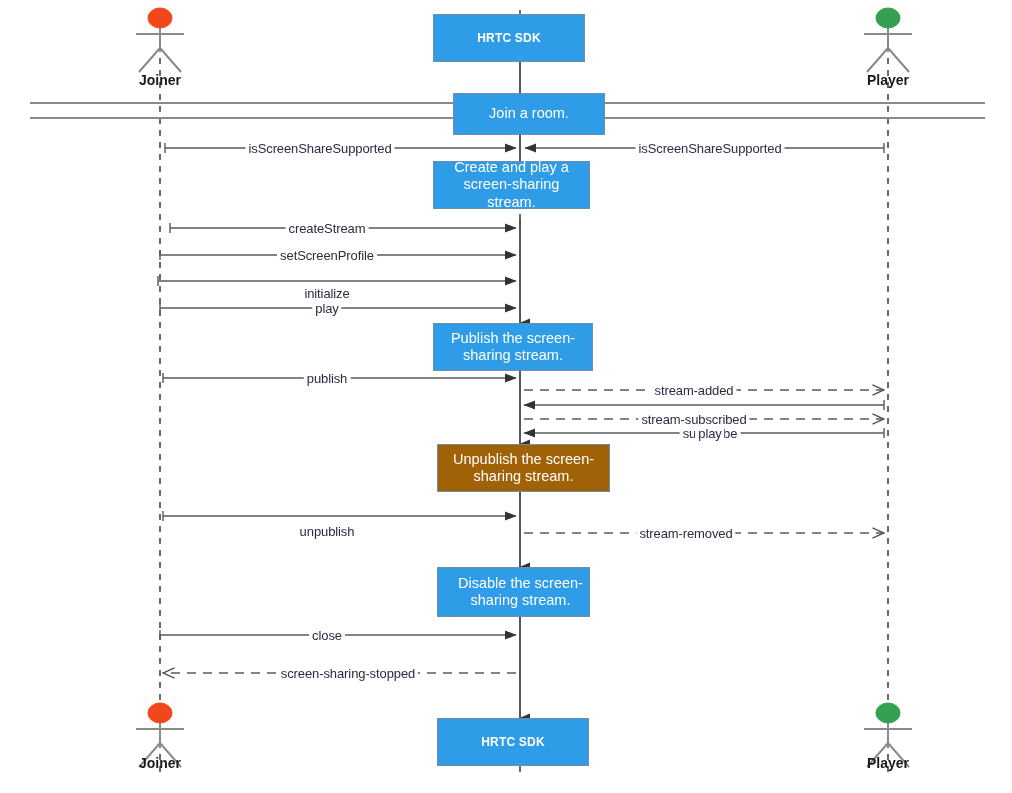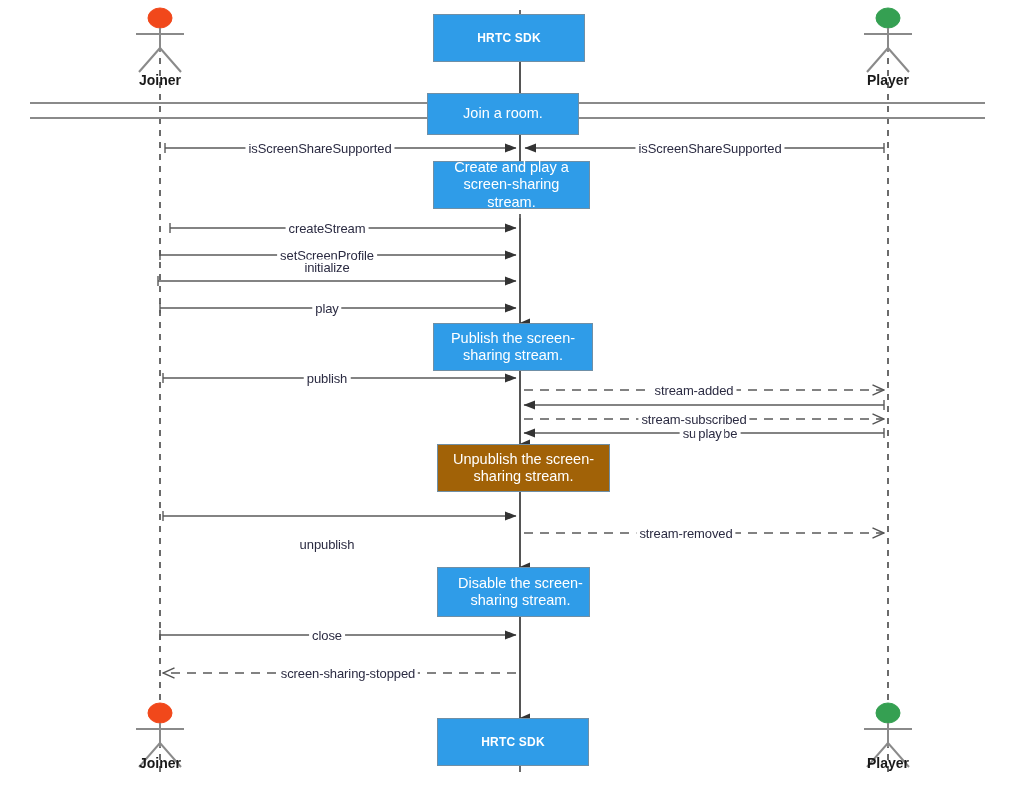--- a/index.html
+++ b/index.html
@@ -137,40 +137,40 @@
         <line x1="163" y1="511" x2="163" y2="521" stroke="#5a5a5a" stroke-width="1.4"></line>
         <line x1="524" y1="533" x2="884" y2="533" stroke="#5a5a5a" stroke-width="1.6" stroke-dasharray="9 7" marker-end="url(#arrow-open)"></line>
         <line x1="160" y1="635" x2="516" y2="635" stroke="#5a5a5a" stroke-width="1.4" marker-end="url(#arrow-solid-r)"></line>
         <line x1="160" y1="630" x2="160" y2="640" stroke="#5a5a5a" stroke-width="1.4"></line>
         <line x1="516" y1="673" x2="163" y2="673" stroke="#5a5a5a" stroke-width="1.6" stroke-dasharray="9 7" marker-end="url(#arrow-open)"></line>
       </g>
   </svg>
 
   <div id="boxes-layer">
       <div class="box bold" style="left: 433px; top: 14px; width: 152px; height: 48px; background: rgb(47, 156, 232); border-color: rgb(111, 143, 166); color: rgb(255, 255, 255);">HRTC SDK</div>
-      <div class="box" style="left: 427px; top: 93px; width: 152px; height: 42px; background: rgb(47, 156, 232); border-color: rgb(111, 143, 166); color: rgb(255, 255, 255);">Join a room.</div>
+      <div class="box" style="left: 453px; top: 93px; width: 152px; height: 42px; background: rgb(47, 156, 232); border-color: rgb(111, 143, 166); color: rgb(255, 255, 255);">Join a room.</div>
       <div class="box" style="left: 433px; top: 161px; width: 157px; height: 48px; background: rgb(47, 156, 232); border-color: rgb(111, 143, 166); color: rgb(255, 255, 255);">Create and play a screen-sharing stream.</div>
       <div class="box" style="left: 433px; top: 323px; width: 160px; height: 48px; background: rgb(47, 156, 232); border-color: rgb(111, 143, 166); color: rgb(255, 255, 255);">Publish the screen-sharing stream.</div>
       <div class="box" style="left: 437px; top: 444px; width: 173px; height: 48px; background: #a16207; border-color: rgb(111, 143, 166); color: rgb(255, 255, 255);">Unpublish the screen-sharing stream.</div>
       <div class="box" style="left: 437px; top: 567px; width: 153px; height: 50px; background: rgb(47, 156, 232); border-color: rgb(111, 143, 166); color: rgb(255, 255, 255); padding-left: 20px;">Disable the screen-sharing stream.</div>
       <div class="box bold" style="left: 437px; top: 718px; width: 152px; height: 48px; background: rgb(47, 156, 232); border-color: rgb(111, 143, 166); color: rgb(255, 255, 255);">HRTC SDK</div>
     </div>
   <div id="labels-layer">
       <div class="msg-label" style="left: 320px; top: 148px; color: rgb(43, 43, 66);">isScreenShareSupported</div>
       <div class="msg-label" style="left: 710px; top: 148px; color: rgb(43, 43, 66);">isScreenShareSupported</div>
       <div class="msg-label" style="left: 327px; top: 228px; color: rgb(43, 43, 66);">createStream</div>
       <div class="msg-label" style="left: 327px; top: 255px; color: rgb(43, 43, 66);">setScreenProfile</div>
-      <div class="msg-label" style="left: 327px; top: 267px; color: rgb(43, 43, 66);">initialize</div>
+      <div class="msg-label" style="left: 327px; top: 293px; color: rgb(43, 43, 66);">initialize</div>
       <div class="msg-label" style="left: 327px; top: 308px; color: rgb(43, 43, 66);">play</div>
       <div class="msg-label" style="left: 327px; top: 378px; color: rgb(43, 43, 66);">publish</div>
       <div class="msg-label" style="left: 694px; top: 390px; color: rgb(43, 43, 66);">stream-added</div>
       <div class="msg-label" style="left: 710px; top: 405px; color: rgb(43, 43, 66); margin-top: 28px;">subscribe</div>
       <div class="msg-label" style="left: 694px; top: 419px; color: rgb(43, 43, 66);">stream-subscribed</div>
       <div class="msg-label" style="left: 710px; top: 433px; color: rgb(43, 43, 66);">play</div>
-      <div class="msg-label" style="left: 327px; top: 544px; color: rgb(43, 43, 66);">unpublish</div>
+      <div class="msg-label" style="left: 327px; top: 531px; color: rgb(43, 43, 66);">unpublish</div>
       <div class="msg-label" style="left: 686px; top: 533px; color: rgb(43, 43, 66);">stream-removed</div>
       <div class="msg-label" style="left: 327px; top: 635px; color: rgb(43, 43, 66);">close</div>
       <div class="msg-label" style="left: 348px; top: 673px; color: rgb(43, 43, 66);">screen-sharing-stopped</div>
     </div>
   <div id="actor-labels-layer">
       <div class="actor-label" style="left: 100px; top: 72px; width: 120px; color: rgb(26, 26, 26);">Joiner</div>
       <div class="actor-label" style="left: 100px; top: 755px; width: 120px; color: rgb(26, 26, 26);">Joiner</div>
       <div class="actor-label" style="left: 828px; top: 72px; width: 120px; color: rgb(26, 26, 26);">Player</div>
       <div class="actor-label" style="left: 828px; top: 755px; width: 120px; color: rgb(26, 26, 26);">Player</div>
     </div>

